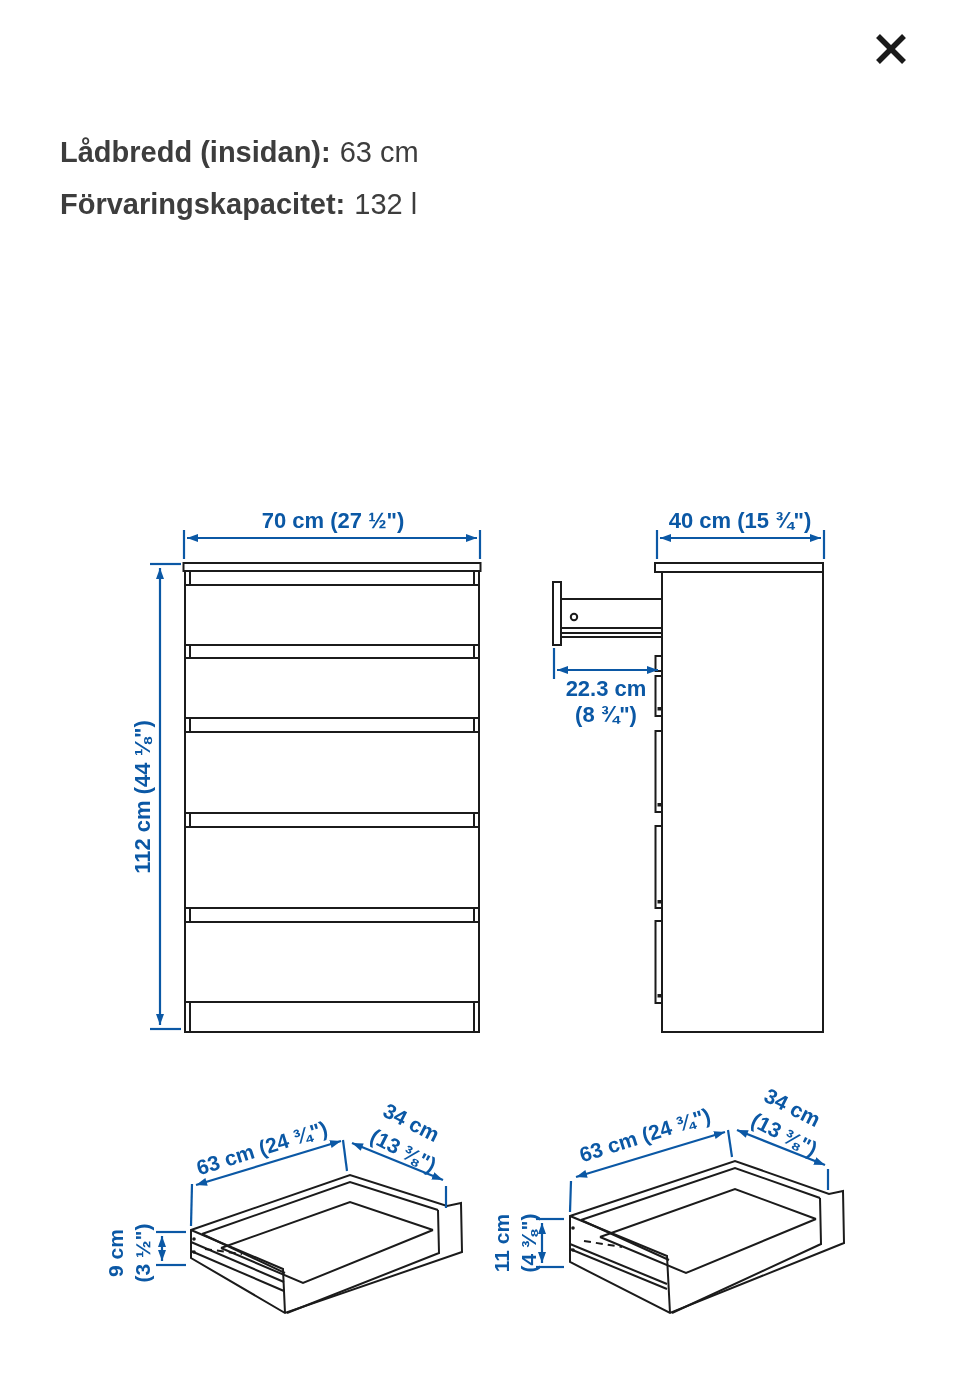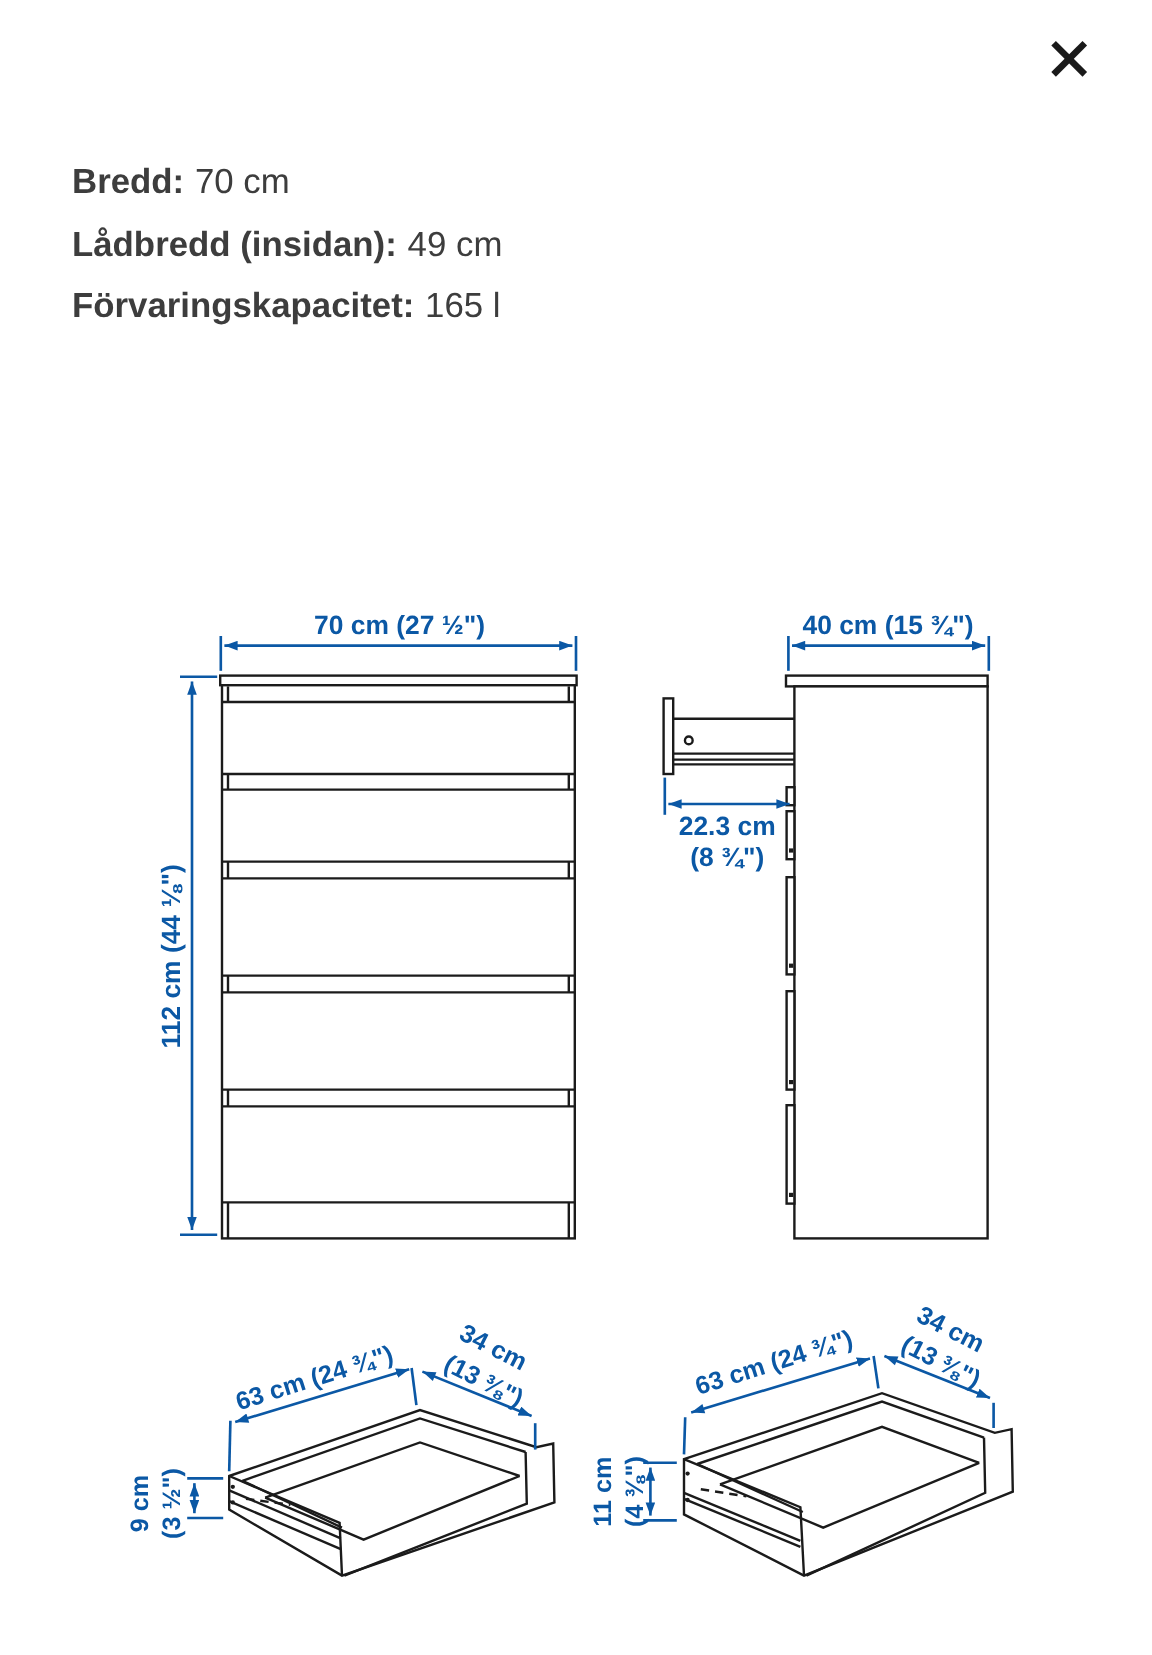--- a/index.html
+++ b/index.html
@@ -90,23 +90,22 @@
 <div class="page">
 
   <button class="close-btn" aria-label="Close">
     <svg width="34" height="34" viewBox="0 0 34 34">
       <line x1="4" y1="4" x2="30" y2="30" stroke="#1a1a1a" stroke-width="5.4"></line>
       <line x1="30" y1="4" x2="4" y2="30" stroke="#1a1a1a" stroke-width="5.4"></line>
     </svg>
   </button>
 
   <div class="specs">
-    <div class="spec-row"><span class="spec-label">Bredd:</span><span class="spec-value">70 cm</span></div>
-    <div class="spec-row"><span class="spec-label">Lådbredd (insidan):</span><span class="spec-value">49 cm</span></div>
-    <div class="spec-row"><span class="spec-label">Förvaringskapacitet:</span><span class="spec-value">165 l</span></div>
+    <div class="spec-row"><span class="spec-label">Lådbredd (insidan):</span><span class="spec-value">63 cm</span></div>
+    <div class="spec-row"><span class="spec-label">Förvaringskapacitet:</span><span class="spec-value">132 l</span></div>
   </div>
 
   <svg class="diagram" width="960" height="1379" viewBox="0 0 960 1379">
     <defs>
       <marker id="mE" markerUnits="userSpaceOnUse" markerWidth="14" markerHeight="10" refX="11" refY="4" orient="auto">
         <path d="M0 0 L11 4 L0 8 Z" fill="#0b58a5"></path>
       </marker>
       <marker id="mS" markerUnits="userSpaceOnUse" markerWidth="14" markerHeight="10" refX="1" refY="4" orient="auto">
         <path d="M12 0 L1 4 L12 8 Z" fill="#0b58a5"></path>
       </marker>

